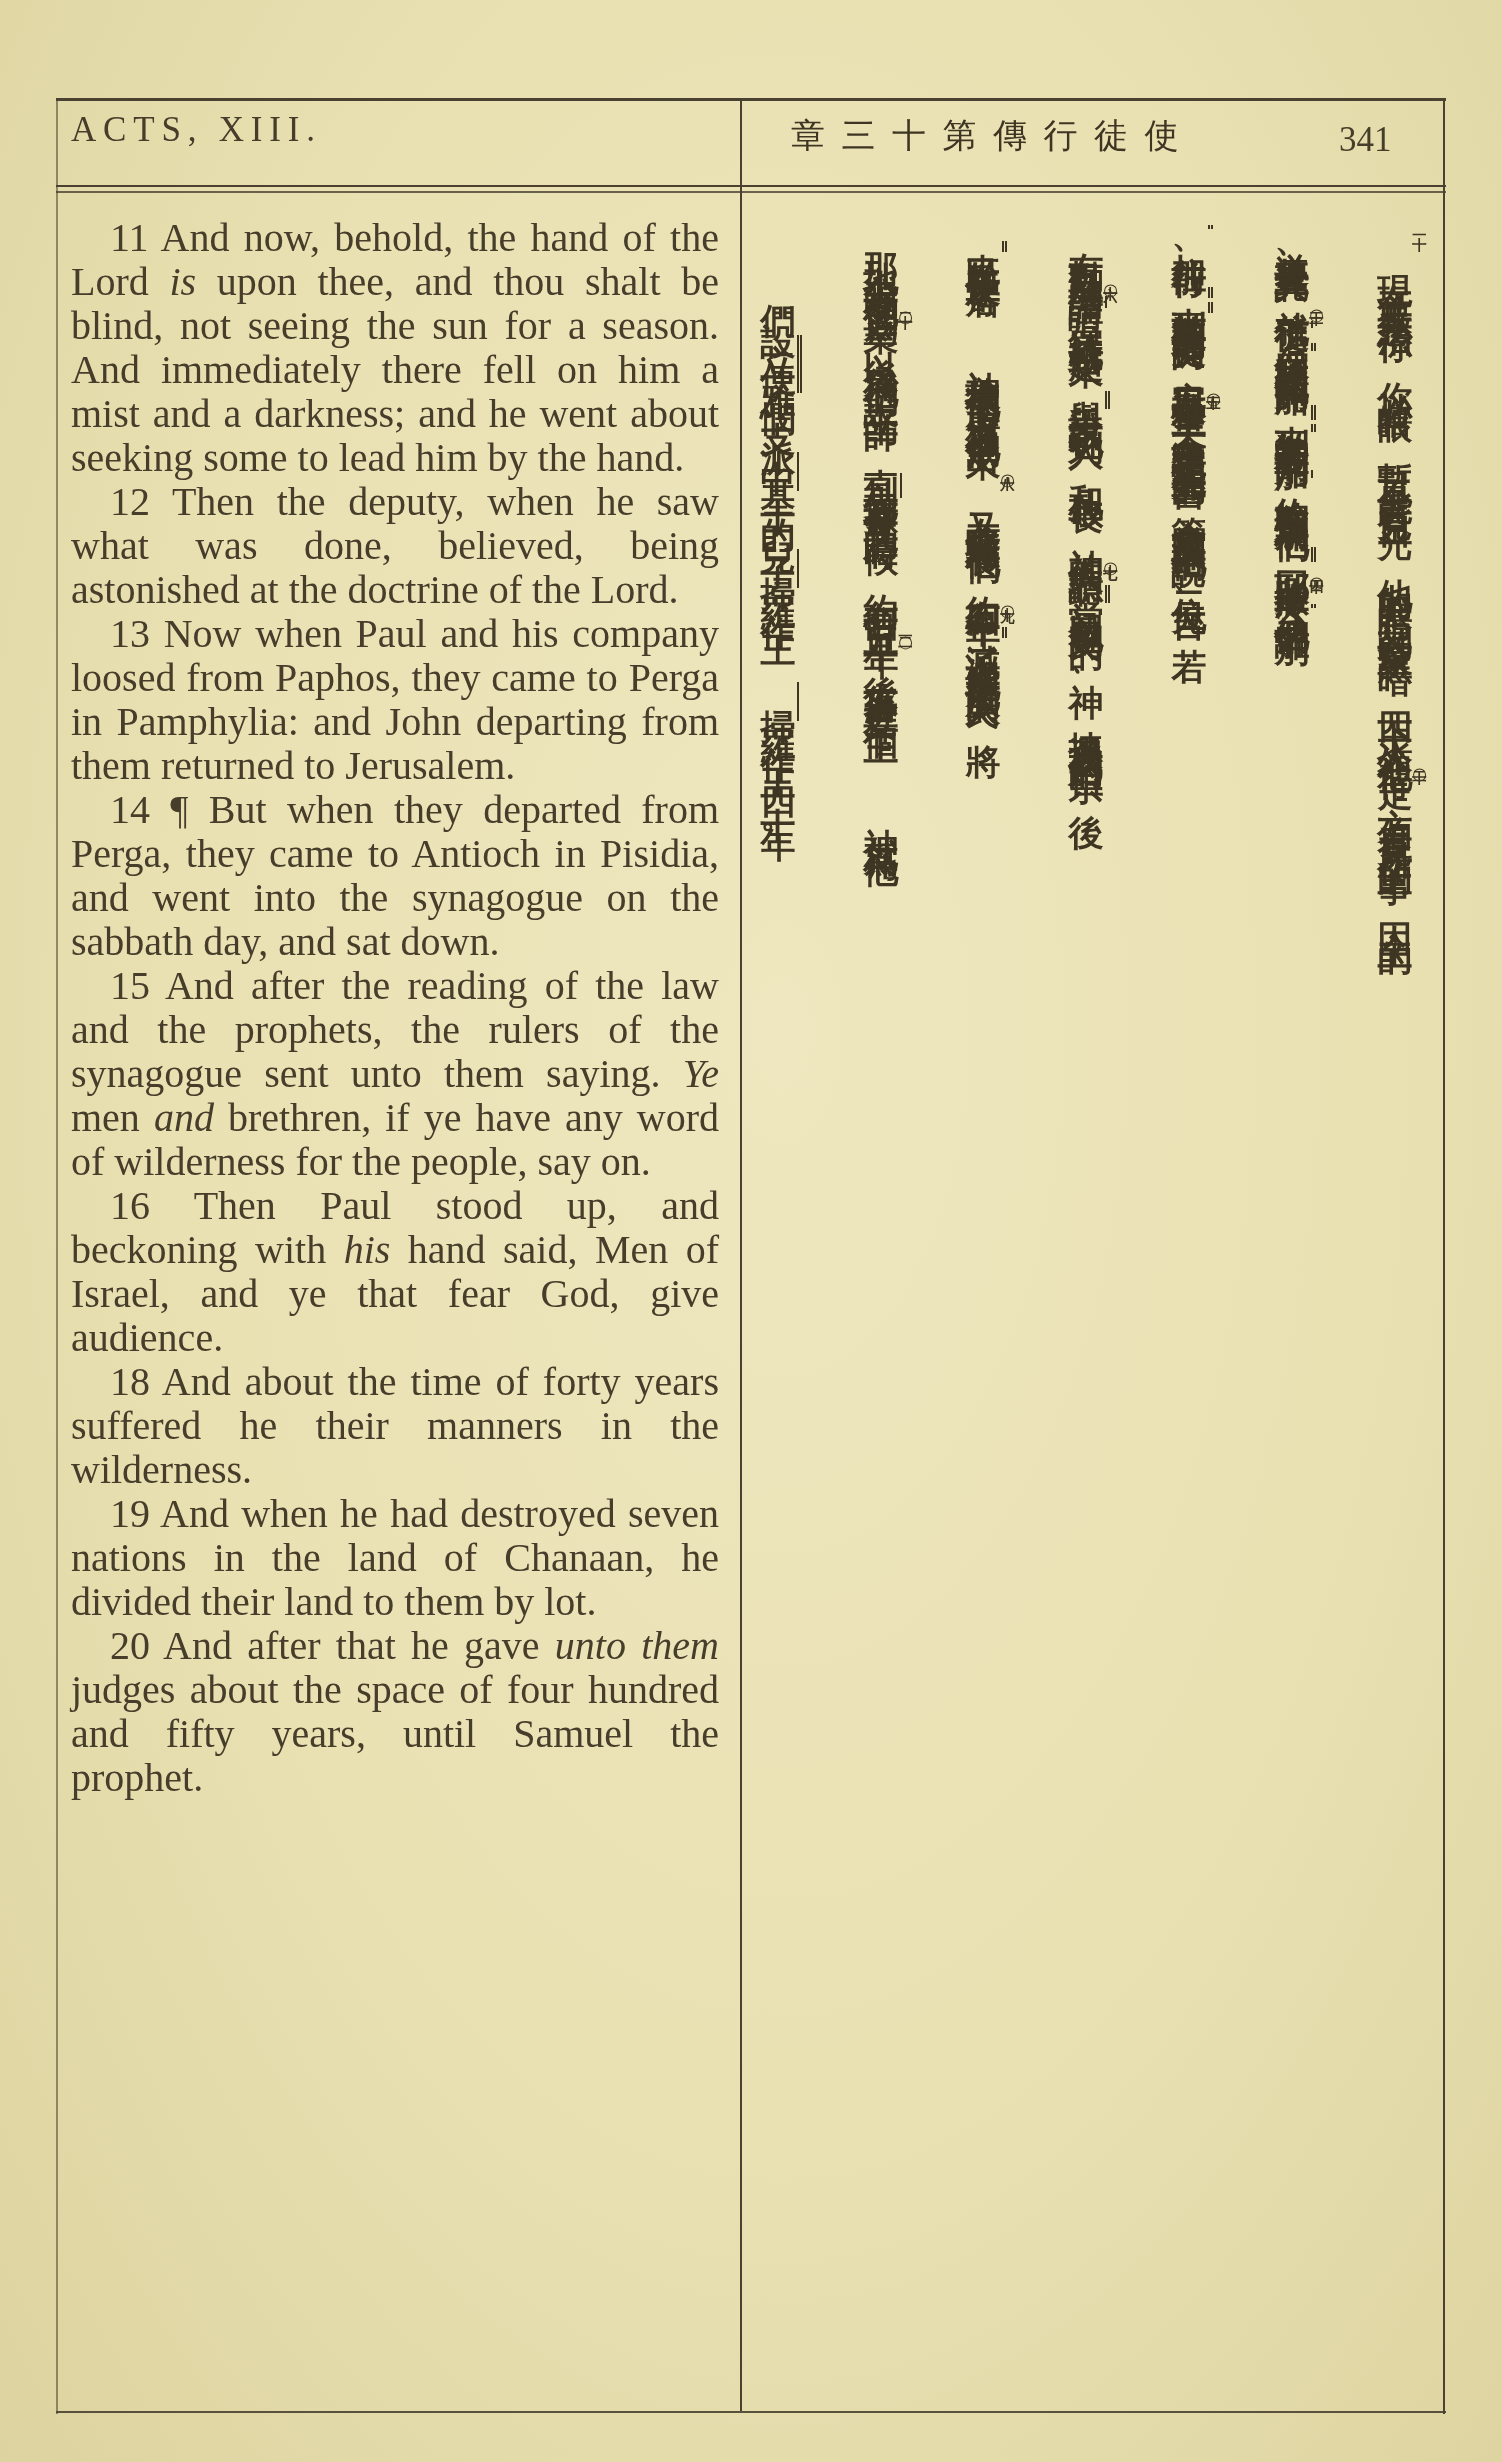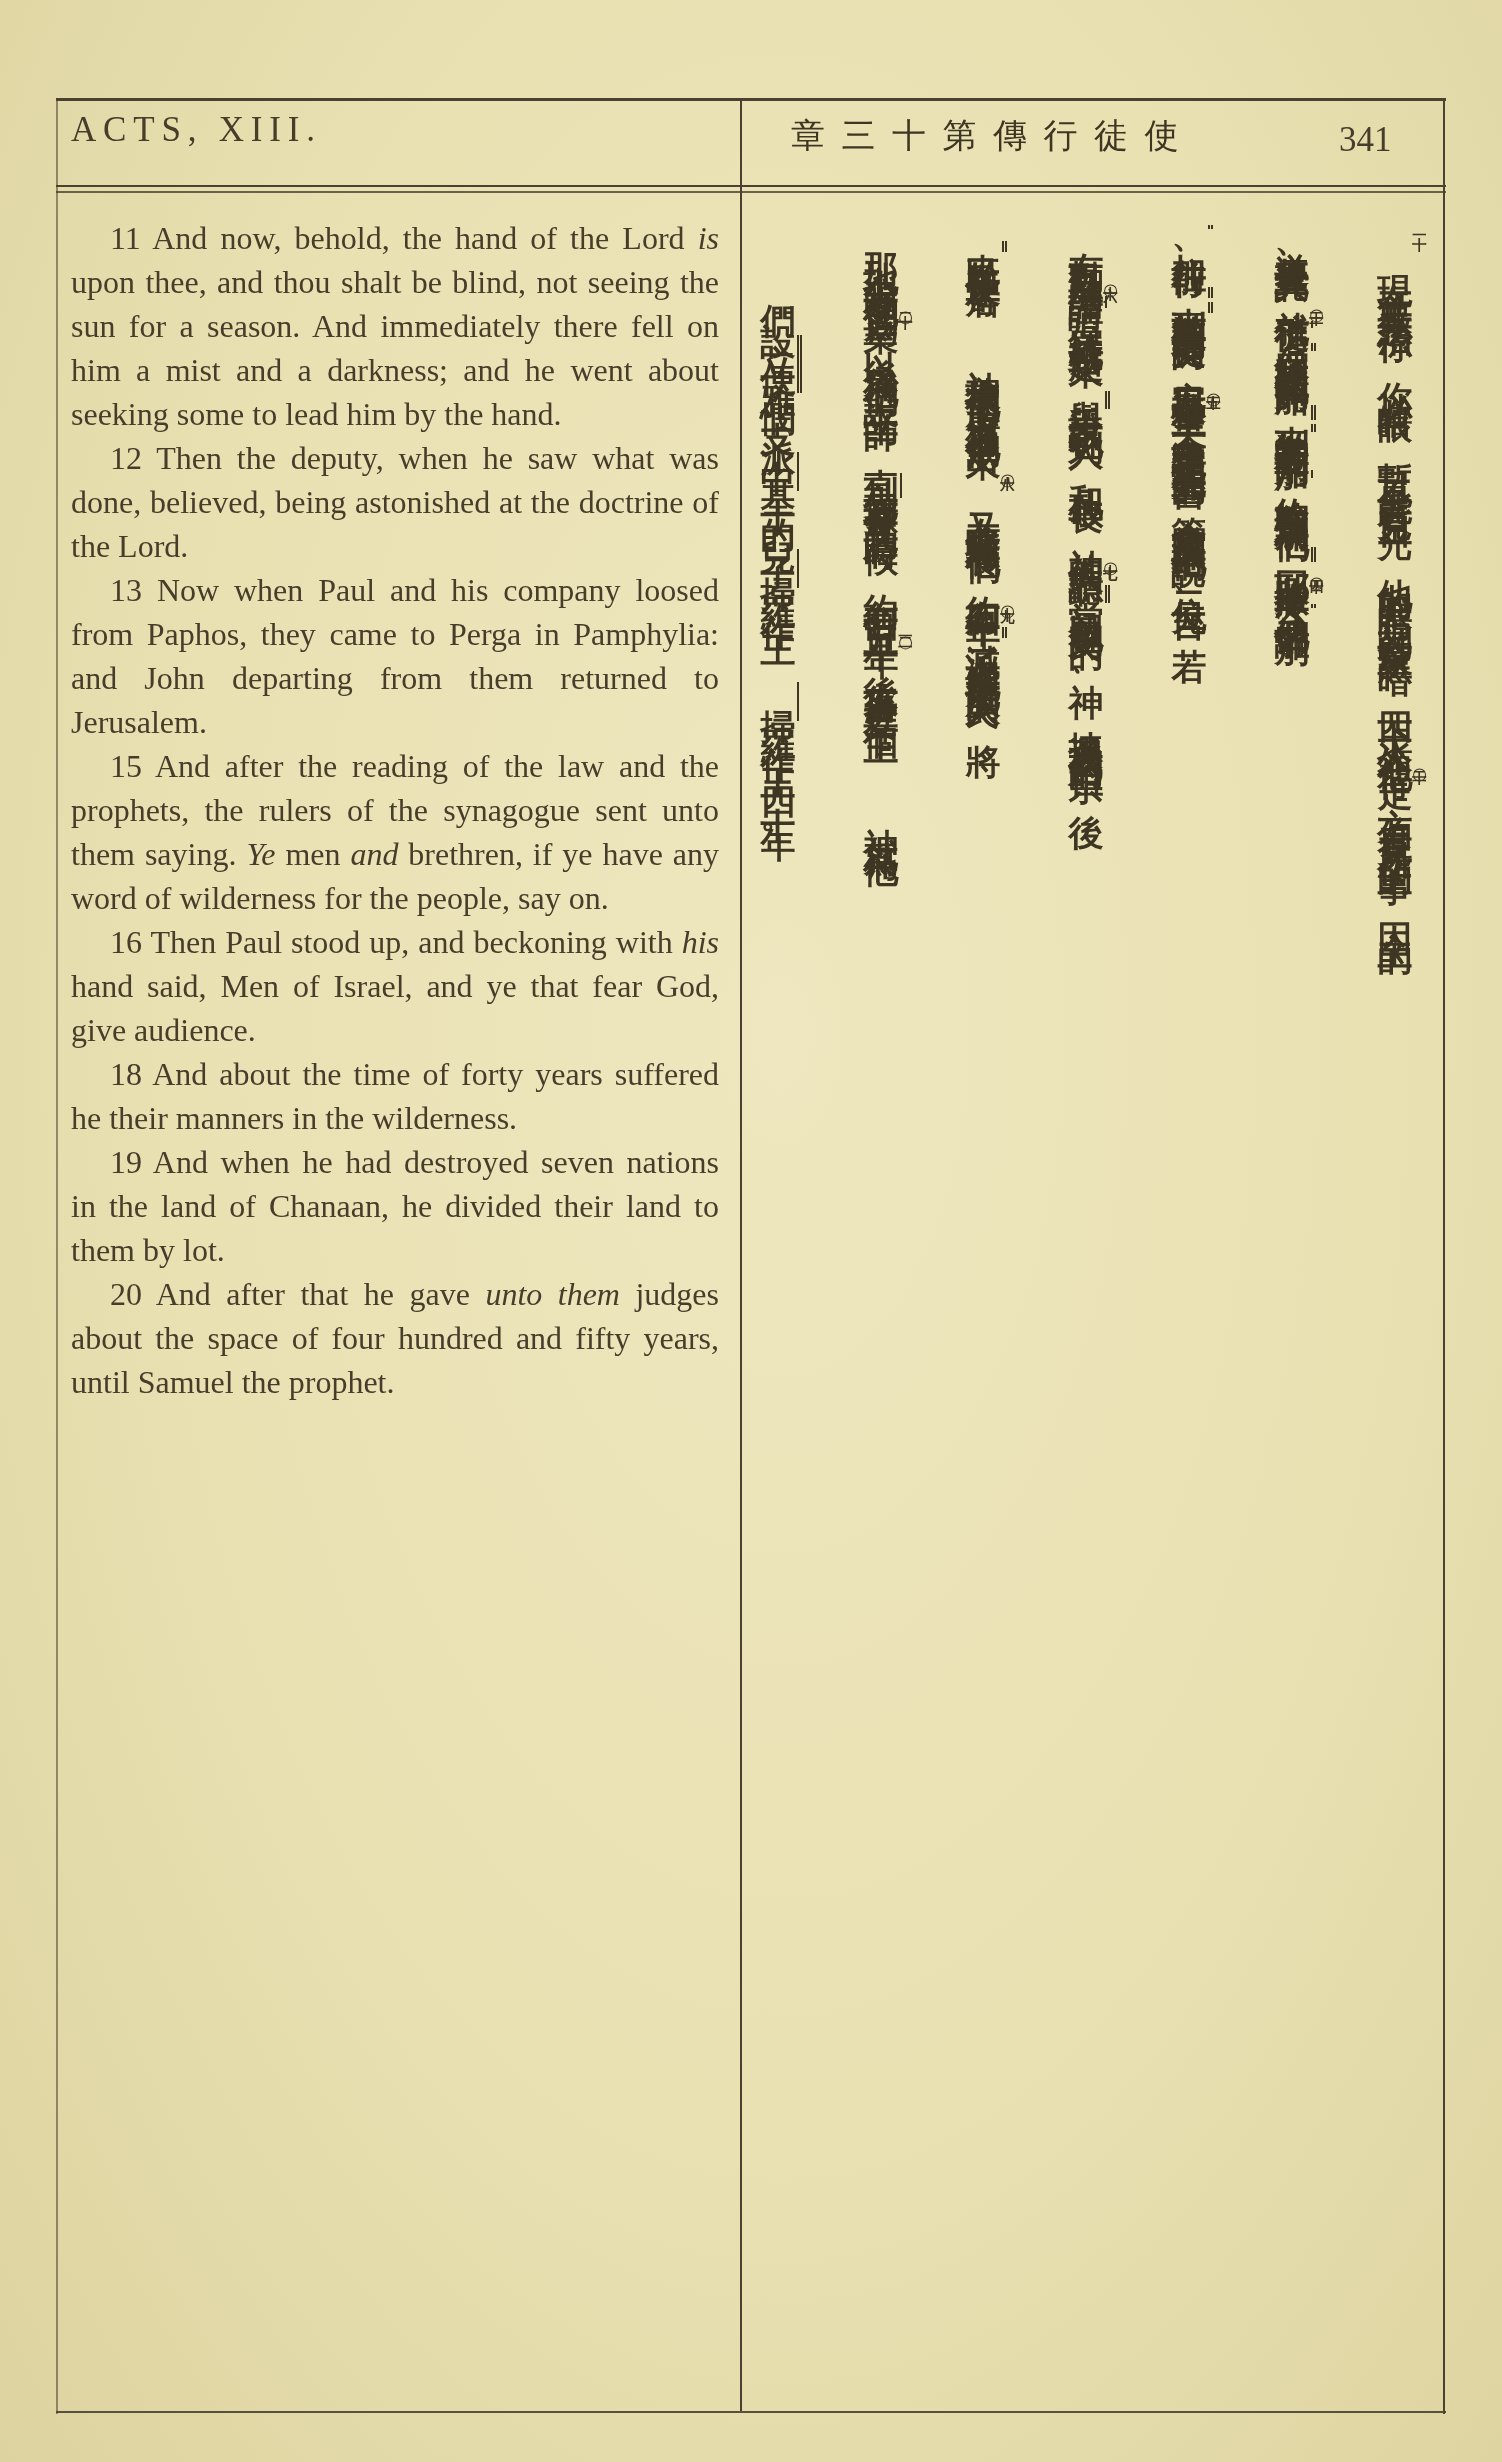--- a/index.html
+++ b/index.html
@@ -36,21 +36,21 @@
   }
   #page-number{
     position:absolute;left:1339px;top:120px;font-size:35px;color:var(--ink);
   }
 
   #english-column{
     position:absolute;left:71px;top:216px;width:648px;color:var(--ink);
   }
   #english-column p.verse{
     margin:0;text-indent:39px;text-align:justify;
-    font-size:32px;line-height:44px;
+    font-size:40px;line-height:44px;
   }
   #english-column .it{font-style:italic;}
 
   .cn-col{
     position:absolute;top:225px;height:2186px;width:103px;
     writing-mode:vertical-rl;text-orientation:upright;
     font-family:"Liberation Serif","DejaVu Sans",serif;
     font-size:35px;font-weight:700;color:var(--ink-cjk);
     line-height:103px;white-space:nowrap;
   }
@@ -74,20 +74,21 @@
 <div class="rule" id="column-divider"></div>
 
 <div id="left-page-header">ACTS, XIII.</div>
 <div id="right-page-header">章三十第傳行徒使</div>
 <div id="page-number">341</div>
 
 <div id="english-column">
     <p class="verse"><span>11 And now, behold, the hand of the Lord </span><span class="it">is</span><span> upon thee, and thou shalt be blind, not seeing the sun for a season. And immediately there fell on him a mist and a darkness; and he went about seeking some to lead him by the hand.</span></p>
     <p class="verse"><span>12 Then the deputy, when he saw what was done, believed, being astonished at the doctrine of the Lord.</span></p>
     <p class="verse"><span>13 Now when Paul and his company loosed from Paphos, they came to Perga in Pamphylia: and John departing from them returned to Jerusalem.</span></p>
+    <p class="verse"><span>14 ¶ But when they departed from Perga, they came to Antioch in Pisidia, and went into the synagogue on the sabbath day, and sat down.</span></p>
     <p class="verse"><span>15 And after the reading of the law and the prophets, the rulers of the synagogue sent unto them saying. </span><span class="it">Ye</span><span> men </span><span class="it">and</span><span> brethren, if ye have any word of wilderness for the people, say on.</span></p>
     <p class="verse"><span>16 Then Paul stood up, and beckoning with </span><span class="it">his</span><span> hand said, Men of Israel, and ye that fear God, give audience.</span></p>
     <p class="verse"><span>18 And about the time of forty years suffered he their manners in the wilderness.</span></p>
     <p class="verse"><span>19 And when he had destroyed seven nations in the land of Chanaan, he divided their land to them by lot.</span></p>
     <p class="verse"><span>20 And after that he gave </span><span class="it">unto them</span><span> judges about the space of four hundred and fifty years, until Samuel the prophet.</span></p>
   </div>
 
 <div id="chinese-block">
     <div class="cn-col" style="left: 1343px; top: 225px; letter-spacing: 9px;"><span class="v-marker">十一</span><span>現在主要懲治你、你必瞎眼、暫且不能看見日光、他的眼睛立刻昏蒙黑暗、四下求人領他行走</span><span class="v-marker">〇十二</span><span>方伯看見所作的事、因主的</span></div>
     <div class="cn-col" style="left: 1240px; top: 225px; letter-spacing: 3.8px;"><span>道甚覺詫異、就信從了</span><span class="v-marker">〇十三</span><span class="pn1">保羅</span><span>和同人從</span><span class="pn2">帕弗</span><span>開船、來到</span><span class="pn2">旁非利亞</span><span>的</span><span class="pn2">別加</span><span>、</span><span class="pn1">約翰</span><span>在那裏別了他們、回</span><span class="pn2">耶路撒冷</span><span>去</span><span class="v-marker">〇十四</span><span>他們離了</span><span class="pn2">別</span></div>

